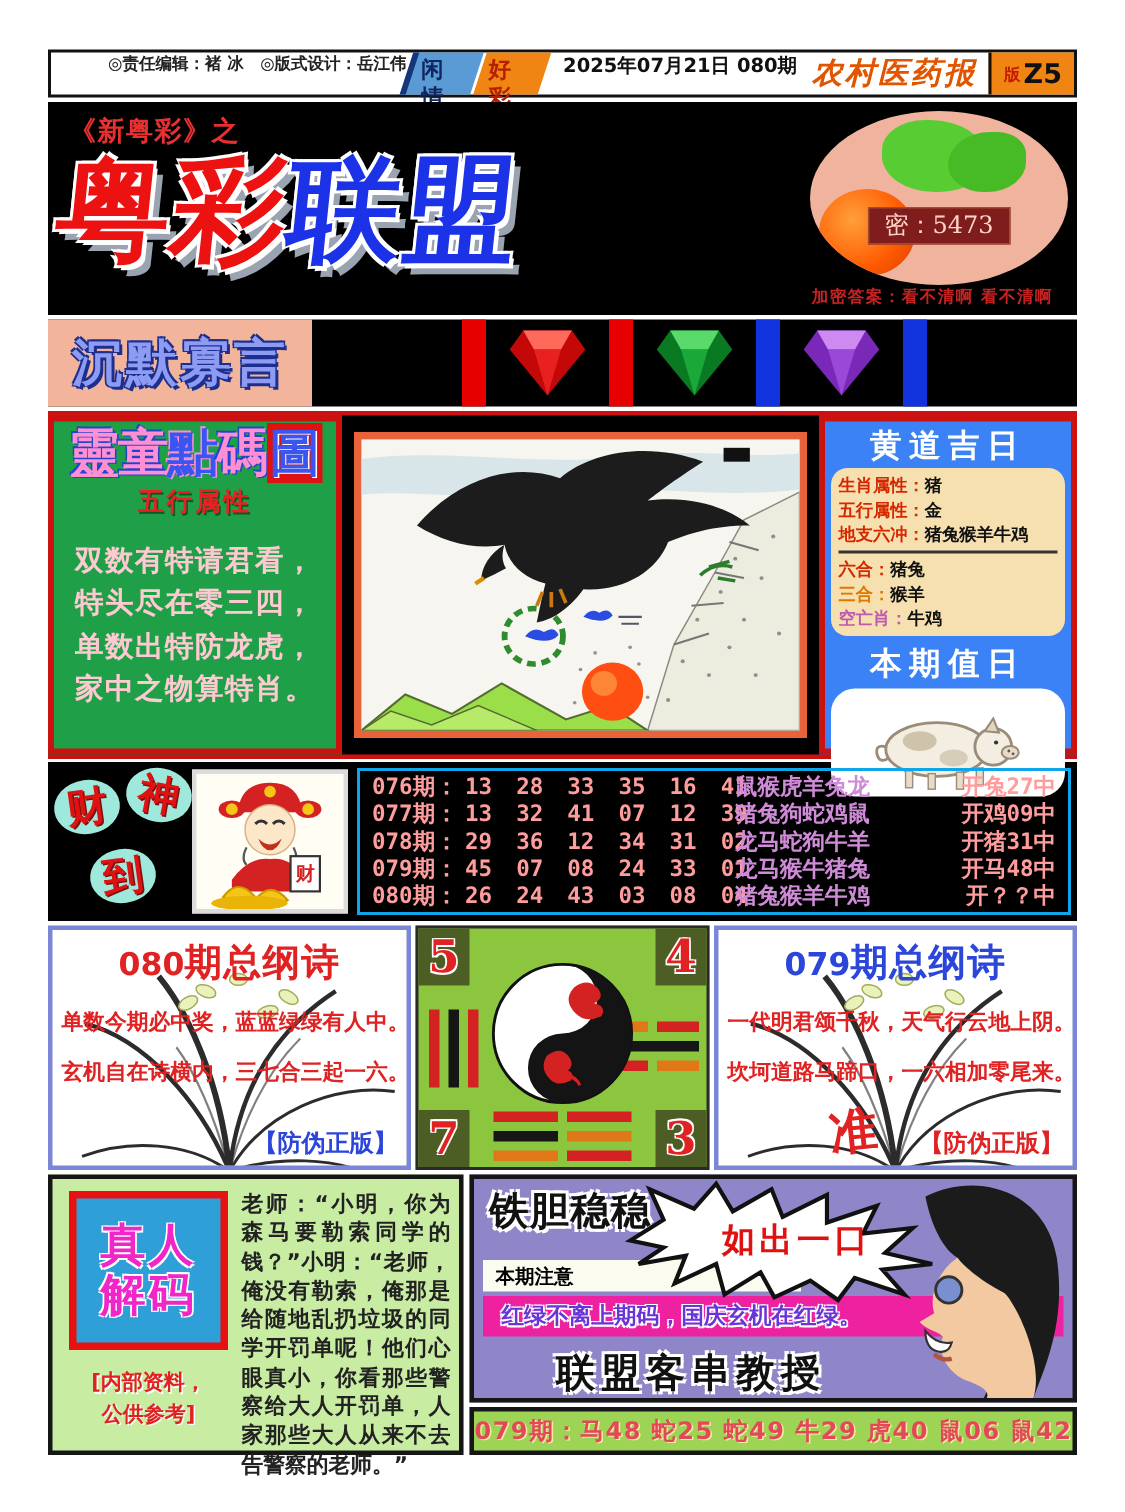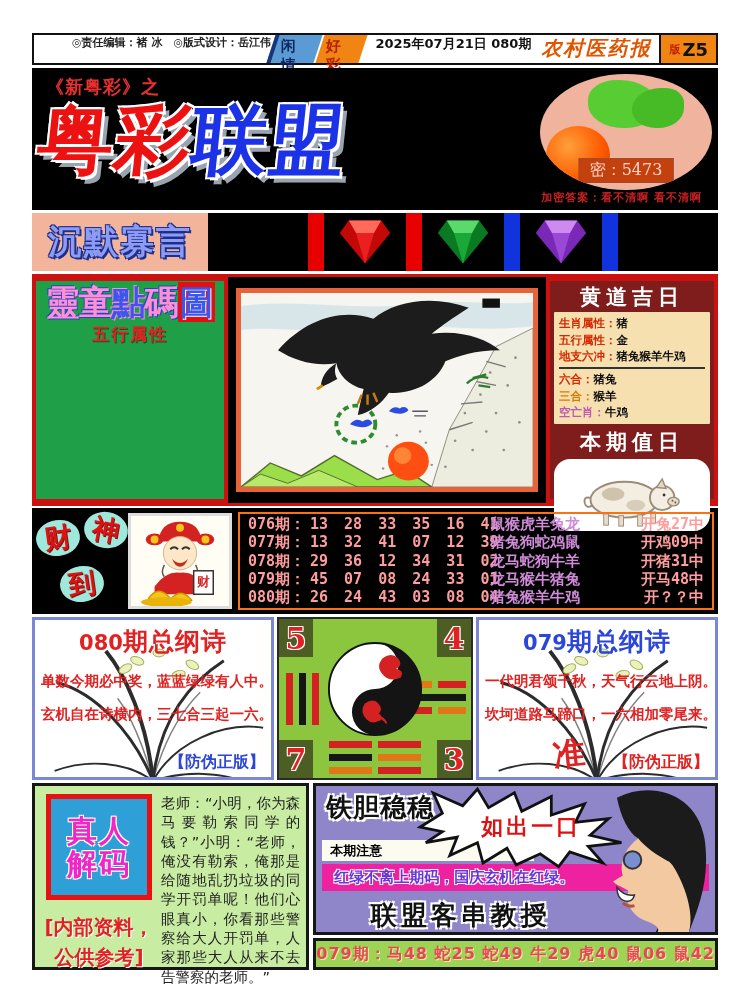--- a/index.html
+++ b/index.html
@@ -31,21 +31,21 @@
   .main-title{position:absolute;left:6px;top:26px;font-size:76px;font-weight:bold;transform:skewX(-6deg);
     letter-spacing:1px;white-space:nowrap;line-height:1.2;}
   .main-title .t-red{color:#ec1212;text-shadow:-2px -2px 0 #fff,2px -2px 0 #fff,-2px 2px 0 #fff,3px 3px 0 #fff,7px 7px 0 #9aa4b0;}
   .main-title .t-blue{color:#1b32e6;text-shadow:-2px -2px 0 #fff,2px -2px 0 #fff,-2px 2px 0 #fff,3px 3px 0 #fff,7px 7px 0 #9aa4b0;}
   .fruit{position:absolute;right:6px;top:6px;width:172px;height:116px;background:#f0b49e;border-radius:50%;overflow:hidden;}
   .leaf1{position:absolute;left:48px;top:6px;width:70px;height:48px;background:#58cc33;border-radius:45% 60% 50% 55%;}
   .leaf2{position:absolute;left:92px;top:14px;width:52px;height:40px;background:#46bb26;border-radius:60% 40% 55% 50%;}
   .persimmon{position:absolute;left:6px;top:52px;width:64px;height:58px;background:radial-gradient(circle at 35% 35%,#ffa03a,#ff5a00 60%,#d83c00);border-radius:50%;}
   .fruit-issue{position:absolute;left:0;right:0;top:18px;text-align:center;
     font-family:"DejaVu Serif","Liberation Serif",serif;font-size:34px;color:#d42211;letter-spacing:2px;}
-  .secret-box{position:absolute;left:50%;transform:translateX(-50%);top:84px;background:#c2410c;
+  .secret-box{position:absolute;left:50%;transform:translateX(-50%);top:64px;background:#7f1d1d;
     border:1px solid #a04a30;color:#ffd2c8;font-size:16px;padding:1px 10px;white-space:nowrap;
     font-family:"DejaVu Serif","Liberation Serif",serif;}
   .crypt-note{position:absolute;right:16px;bottom:5px;color:#c62222;font-size:11px;font-weight:bold;letter-spacing:1px;}
 
   
   .slogan-row{margin-top:3px;height:58px;display:flex;background:#000;}
   .slogan{width:176px;background:#f2b49a;display:flex;align-items:center;justify-content:center;
     font-size:34px;font-weight:bold;letter-spacing:2px;white-space:nowrap;}
   .slogan.left span{color:#8e9bf2;text-shadow:-1px -1px 0 #1c2f8e,1px -1px 0 #1c2f8e,-1px 1px 0 #1c2f8e,2px 2px 0 #1c2f8e;}
   .slogan.right span{color:#f23cc0;text-shadow:-1px -1px 0 #8e0a5e,1px -1px 0 #8e0a5e,-1px 1px 0 #8e0a5e,2px 2px 0 #8e0a5e;}
@@ -61,23 +61,23 @@
   .spirit-title{font-size:34px;font-weight:bold;line-height:1.05;white-space:nowrap;letter-spacing:-1px;}
   .st-pink{color:#ff8ed2;text-shadow:1px 1px 0 #2244cc,-1px -1px 0 #2244cc;}
   .st-blue{color:#3a55f0;text-shadow:1px 1px 0 #ff8ed2,-1px -1px 0 #ff8ed2;}
   .st-boxed{color:#3a55f0;background:#e01111;padding:0 2px;text-shadow:1px 1px 0 #fff;}
   .spirit-sub{color:#e82222;font-size:17px;font-weight:bold;margin-top:2px;letter-spacing:2px;
     text-shadow:1px 1px 0 #0a5a22;}
   .spirit-poem{margin-top:14px;color:#ffc9d2;font-size:19px;font-weight:bold;line-height:1.5;letter-spacing:1px;}
   .pic-cell{flex:1;display:flex;align-items:center;justify-content:center;padding:6px 8px;}
   .pic-frame{border:5px solid #e8623a;background:#f7f5ef;width:100%;height:204px;box-sizing:border-box;}
   .pic-frame svg{display:block;width:100%;height:100%;}
-  .zodiac-panel{width:172px;background:#7f1d1d;border:4px solid #cc1111;box-sizing:border-box;padding:2px 4px;}
+  .zodiac-panel{width:172px;background:#3b82f6;border:4px solid #cc1111;box-sizing:border-box;padding:2px 4px;}
   .zp-title{color:#fff;font-size:21px;font-weight:bold;text-align:center;letter-spacing:5px;white-space:nowrap;}
-  .zp-box{background:#f7e0b0;border-radius:1px;padding:3px 5px;margin-top:1px;}
+  .zp-box{background:#f7e0b0;border-radius:11px;padding:3px 5px;margin-top:1px;}
   .zp-row{font-size:11.5px;line-height:1.45;white-space:nowrap;}
   .zp-row .lbl{font-weight:bold;}
   .zp-row.r0 .lbl,.zp-row.r1 .lbl,.zp-row.r2 .lbl{color:#d42800;}
   .zp-row.r3 .lbl{color:#d42800;}
   .zp-row.r4 .lbl{color:#e07800;}
   .zp-row.r5 .lbl{color:#c05ab0;}
   .zp-row .val{color:#111;font-weight:bold;}
   .zp-sep{border-top:2px solid #333;margin:2px 0;}
   .duty-title{color:#fff;font-size:21px;font-weight:bold;text-align:center;letter-spacing:5px;margin-top:4px;white-space:nowrap;}
   .duty-box{background:#fff;border-radius:16px;margin-top:3px;height:72px;display:flex;align-items:center;justify-content:center;}
@@ -86,21 +86,21 @@
   .results-row{margin-top:2px;height:106px;background:#000;display:flex;align-items:center;padding:0 4px;box-sizing:border-box;}
   .caishen{width:92px;height:100%;position:relative;}
   .cs-char{position:absolute;width:44px;height:36px;background:#9fe8dc;border-radius:50%;
     display:flex;align-items:center;justify-content:center;font-size:27px;font-weight:bold;color:#e01111;
     text-shadow:1px 1px 0 #7a1111;transform:rotate(-8deg);}
   .cs1{left:0;top:12px;}
   .cs2{left:48px;top:4px;transform:rotate(10deg);}
   .cs3{left:24px;top:58px;}
   .god-box{width:104px;height:96px;border:3px solid #dcdcdc;background:#fff8ec;box-sizing:border-box;}
   .god-box svg{display:block;width:100%;height:100%;}
-  .results-box{flex:1;height:98px;border:2px solid #f97316;margin-left:6px;padding:3px 8px;box-sizing:border-box;
+  .results-box{flex:1;height:98px;border:2px solid #0ea5e9;margin-left:6px;padding:3px 8px;box-sizing:border-box;
     display:flex;flex-direction:column;justify-content:space-between;}
   .res-line{display:flex;font-family:"DejaVu Sans Mono","Liberation Mono",monospace;
     font-size:15px;font-weight:bold;color:#ff9d9d;white-space:nowrap;line-height:1;}
   .res-issue{width:62px;}
   .res-nums{width:180px;word-spacing:7px;}
   .res-zodiac{width:118px;color:#d08bd8;}
   .res-open{flex:1;text-align:right;}
 
   
   .poem-band{margin-top:3px;height:163px;display:flex;background:#fff;}
@@ -139,23 +139,23 @@
 
   
   .bottom-row{margin-top:3px;display:flex;align-items:flex-start;}
   .decode-box{width:326px;height:187px;background:#c9eca3;border:3px solid #161616;box-sizing:border-box;
     display:flex;padding:8px 6px 4px 8px;}
   .decode-left{width:112px;text-align:center;}
   .decode-badge{width:96px;height:96px;background:#2f9fd8;border:5px solid #e81111;box-sizing:content-box;
     display:flex;flex-direction:column;align-items:center;justify-content:center;margin:0 auto;}
   .decode-badge div{font-size:30px;font-weight:bold;color:#f026c8;line-height:1.1;letter-spacing:2px;
     text-shadow:-1px -1px 0 #fff,1px -1px 0 #fff,-1px 1px 0 #fff,1px 1px 0 #fff;}
-  .decode-note{margin-top:12px;color:#e02222;font-size:20px;font-weight:bold;line-height:1.5;white-space:nowrap;
+  .decode-note{margin-top:12px;color:#e02222;font-size:14px;font-weight:bold;line-height:1.5;white-space:nowrap;
     text-shadow:1px 1px 0 #fff;}
-  .joke{flex:1;margin-left:6px;font-size:14.5px;color:#222;line-height:1.33;font-weight:normal;text-align:justify;}
+  .joke{flex:1;margin-left:6px;font-size:14.5px;color:#222;line-height:1.33;font-weight:bold;text-align:justify;}
   .steady-stack{flex:1;margin-left:4px;}
   .steady-box{height:152px;background:#8f86c9;border:3px solid #161616;box-sizing:border-box;position:relative;overflow:hidden;}
   .steady-title{position:absolute;left:10px;top:4px;font-size:26px;font-weight:bold;color:#111;letter-spacing:1px;
     text-shadow:-2px -2px 0 #fff,2px -2px 0 #fff,-2px 2px 0 #fff,2px 2px 0 #fff;z-index:3;}
   .burst{position:absolute;left:95px;top:-2px;width:240px;height:86px;z-index:4;}
   .burst-label{position:absolute;left:130px;top:26px;width:170px;text-align:center;z-index:5;
     color:#e01111;font-size:22px;font-weight:bold;letter-spacing:3px;}
   .notice-strip{position:absolute;left:6px;top:54px;width:212px;height:21px;background:#fbfbef;z-index:2;
     display:flex;align-items:center;padding-left:8px;box-sizing:border-box;}
   .notice-strip span{font-size:13px;font-weight:bold;color:#000000;}
@@ -231,20 +231,26 @@
     </div>
   </div>
 
   <div class="main-row">
 
     <div class="spirit-panel">
       <div class="spirit-title">
         <span class="st-pink">靈</span><span class="st-pink">童</span><span class="st-blue">點</span><span class="st-pink">碼</span><span class="st-boxed">圖</span>
       </div>
       <div class="spirit-sub">五行属性</div>
+      <div class="spirit-poem">
+        <div>双数有特请君看，</div>
+        <div>特头尽在零三四，</div>
+        <div>单数出特防龙虎，</div>
+        <div>家中之物算特肖。</div>
+      </div>
     </div>
 
     <div class="pic-cell">
       <div class="pic-frame">
         <svg viewBox="0 0 300 210" preserveAspectRatio="none">
           <rect x="0" y="0" width="300" height="210" fill="#f7f5ef"></rect>
           <path d="M0,14 C60,6 120,20 180,12 C230,6 270,14 300,10 L300,36 C240,44 180,30 120,38 C70,44 30,36 0,40 Z" fill="#d8e6ea"></path>
           <rect x="248" y="6" width="18" height="10" fill="#111"></rect>
           <polygon points="196,210 214,148 242,96 262,58 300,38 300,210" fill="#ececdf" stroke="#8a8a80" stroke-width="1"></polygon>
           <path d="M214,148 L238,140 M242,96 L262,100 M252,74 L272,80 M226,120 L248,118" stroke="#777" stroke-width="1.5" fill="none"></path>

